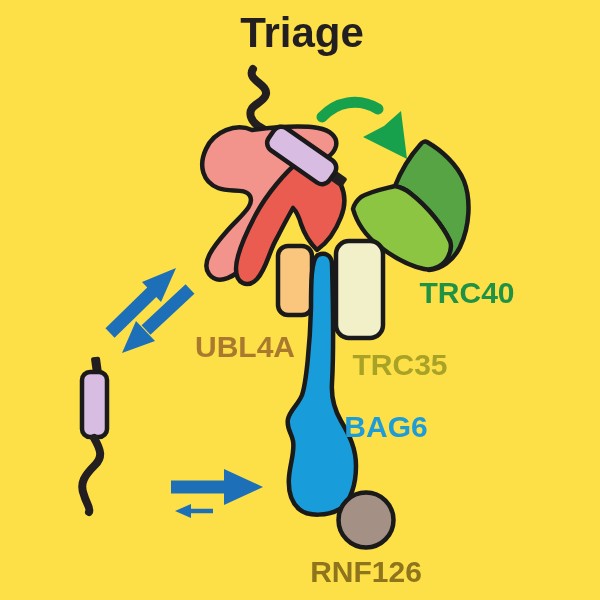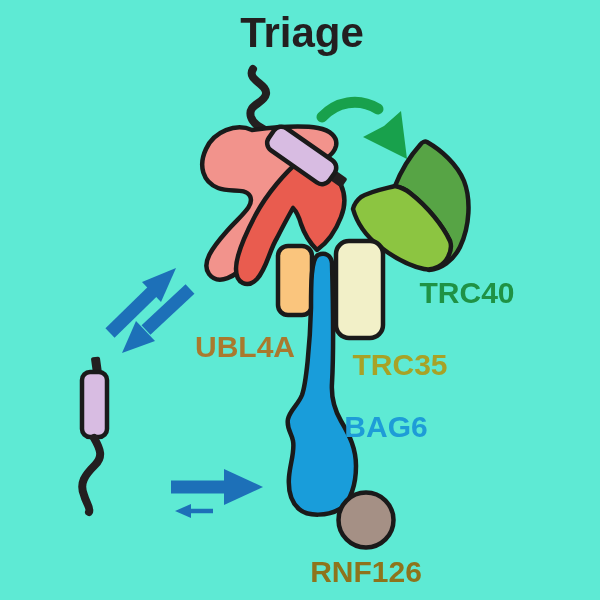--- a/index.html
+++ b/index.html
@@ -1,16 +1,16 @@
 <!DOCTYPE html>
 <html><head>
 <meta charset="utf-8">
 <style>
   html,body{margin:0;padding:0;background:#fff;}
-  .stage{position:relative;width:600px;height:600px;background:#5eead4;overflow:hidden;
+  .stage{position:relative;width:600px;height:600px;background:#fde047;overflow:hidden;
          font-family:"Liberation Sans", sans-serif;}
   svg text{font-family:"Liberation Sans", sans-serif;font-weight:bold;}
 </style>
 </head>
 <body>
 
 <div class="stage">
 <svg width="600" height="600" viewBox="0 0 600 600">
 
   <text x="302" y="47" font-size="42" text-anchor="middle" fill="#231F20">Triage</text>

